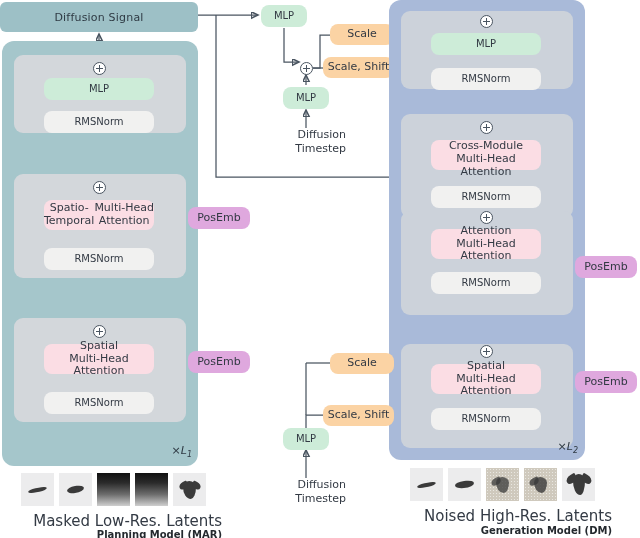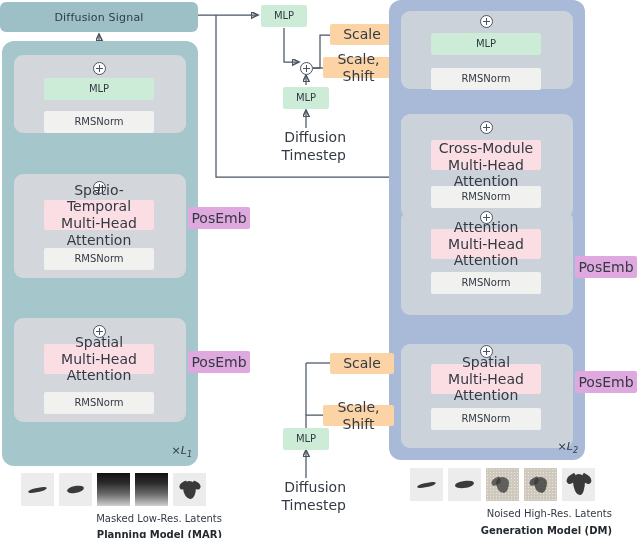--- a/index.html
+++ b/index.html
@@ -23,35 +23,35 @@
     display:flex;align-items:center;justify-content:center;
   }
   .planning-bar .lbl{font-size:11px;color:#2f3a44;letter-spacing:.2px;}
 
   
   .subblock{background:#d3d7db;border-radius:9px;}
   .subblock-dm{background:#ccd2da;border-radius:9px;}
 
   
   .box{
-    border-radius:2px;display:flex;align-items:center;justify-content:center;
+    border-radius:8px;display:flex;align-items:center;justify-content:center;
     text-align:center;line-height:1.18;
   }
   .box span{display:block;}
   .b-mlp{background:#cdecd8;}
   .b-norm{background:#f1f1f0;}
   .b-attn{background:#fbdde4;}
   .b-pos{background:#dfa8de;}
   .b-scale{background:#fbd3a4;}
   .t10{font-size:10px;}
-  .t9{font-size:14px;}
+  .t9{font-size:11px;}
 
   
   .txt{position:absolute;text-align:right;line-height:1.3;color:#333a44;}
-  .caption{font-size:10px;}
+  .caption{font-size:15px;}
   .model-title{font-size:10px;font-weight:bold;color:#24292e;}
   .reps{font-size:11px;font-style:italic;color:#2f3a44;}
   .reps sub{font-size:8px;font-style:italic;}
 
   
   .thumbs{position:absolute;display:flex;gap:5px;}
   .thumb{width:33px;height:33px;background:#ececed;position:relative;overflow:hidden;}
   .bird{position:absolute;background:#3a3a3a;}
   .masked{background:linear-gradient(to bottom,#111 0%,#2b2b2b 30%,#6d6d6d 65%,#cfcfcf 100%);}
   .noisy{background:#cfc9bd;}
@@ -218,21 +218,21 @@
   <div class="abs node-plus" style="left:92.5px;top:61.5px;"></div>
   <div class="abs box b-mlp t10" style="left:44px;top:78px;width:110px;height:22px;">
     <span>MLP</span>
   </div>
   <div class="abs box b-norm t10" style="left:44px;top:111px;width:110px;height:22px;">
     <span>RMSNorm</span>
   </div>
 
   <div class="abs subblock" style="left:14px;top:174px;width:172px;height:104px;"></div>
   <div class="abs node-plus" style="left:92.5px;top:180.5px;"></div>
-  <div class="abs box b-attn t9" style="left:44px;top:200px;width:110px;height:30px;flex-direction:column;">
+  <div class="abs box b-attn t9" style="left:44px;top:200px;width:110px;height:30px;flex-direction:row;">
     <span>Spatio-Temporal</span>
     <span>Multi-Head Attention</span>
   </div>
   <div class="abs box b-norm t10" style="left:44px;top:248px;width:110px;height:22px;">
     <span>RMSNorm</span>
   </div>
   <div class="abs box b-pos t9" style="left:188px;top:207px;width:62px;height:22px;">
     <span>PosEmb</span>
   </div>
 

